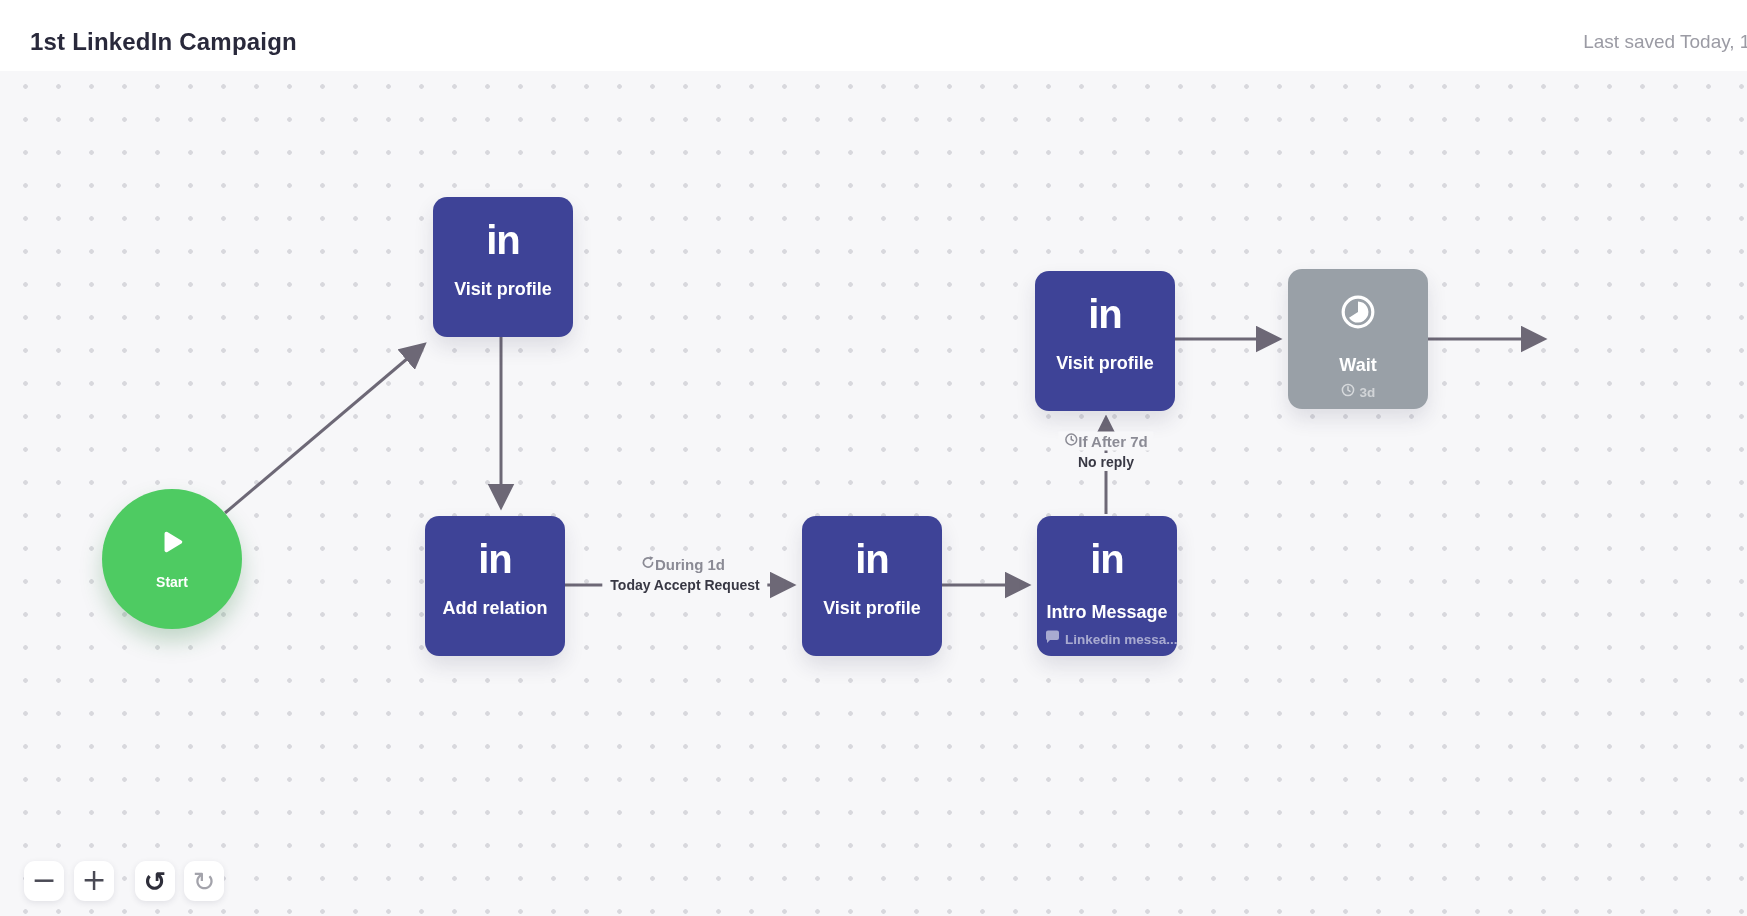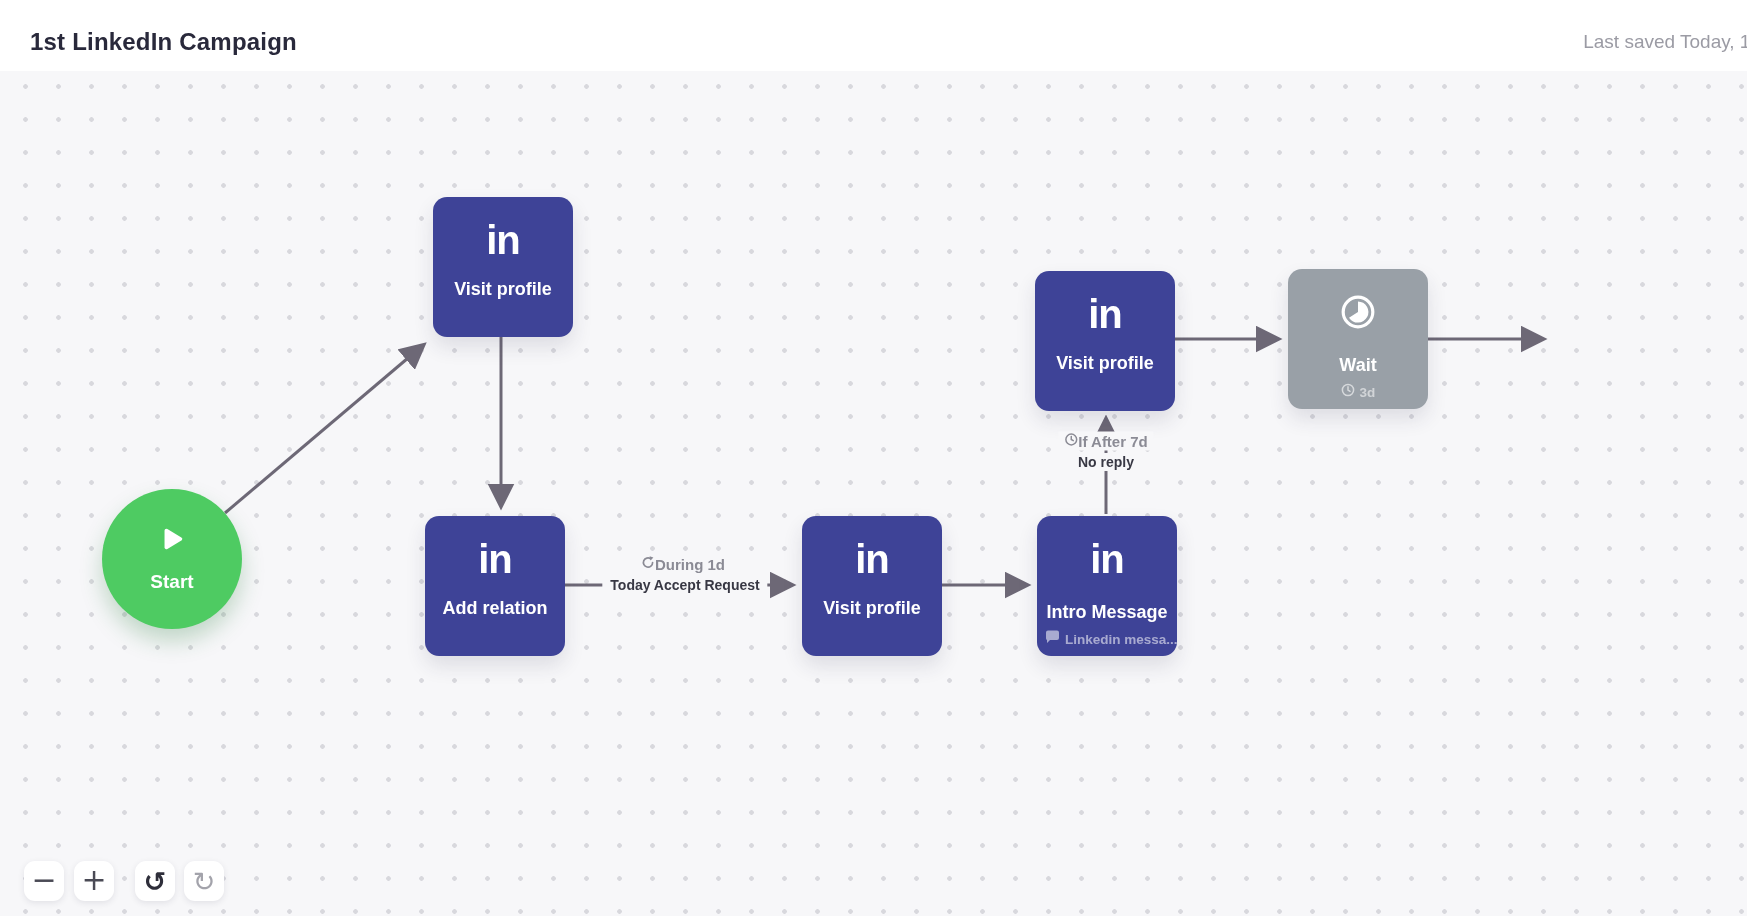--- a/index.html
+++ b/index.html
@@ -51,21 +51,21 @@
     max-width:124px; white-space:nowrap;
   }
   .icon-wrap{ height:38px; display:flex; align-items:center; justify-content:center; }
   
   .start{
     position:absolute; left:102px; top:433px; width:140px; height:140px;
     border-radius:50%; background:#4ecb62;
     display:flex; flex-direction:column; align-items:center; justify-content:center;
     gap:14px; box-shadow:0 12px 22px rgba(30,120,50,.25); cursor:pointer;
   }
-  .start .slabel{ font-size:19px; font-weight:700; color:#fff; }
+  .start .slabel{ font-size:14px; font-weight:700; color:#fff; }
   
   .elabel{ position:absolute; transform:translate(-50%,-50%); text-align:center; }
   .cond{
     display:inline-flex; align-items:center; 
     font-size:15px; font-weight:600; color:#8b8b95;
     background:#f7f7f9; padding:1px 6px; white-space:nowrap;
   }
   .emain{
     display:inline-block; font-size:14px; font-weight:700; color:#383844;
     background:#f7f7f9; padding:1px 8px; white-space:nowrap;

